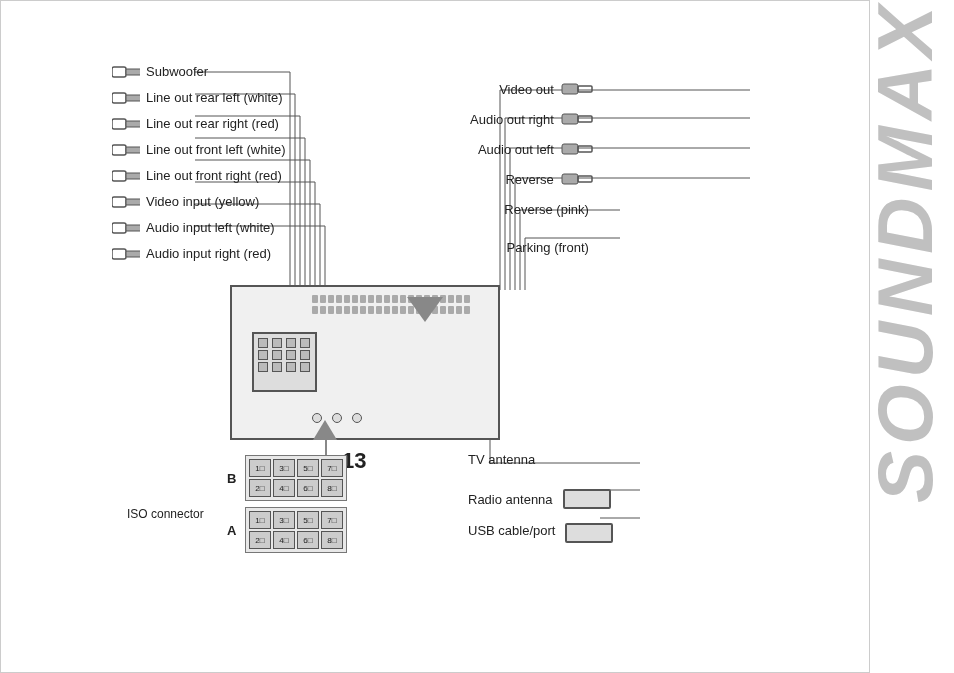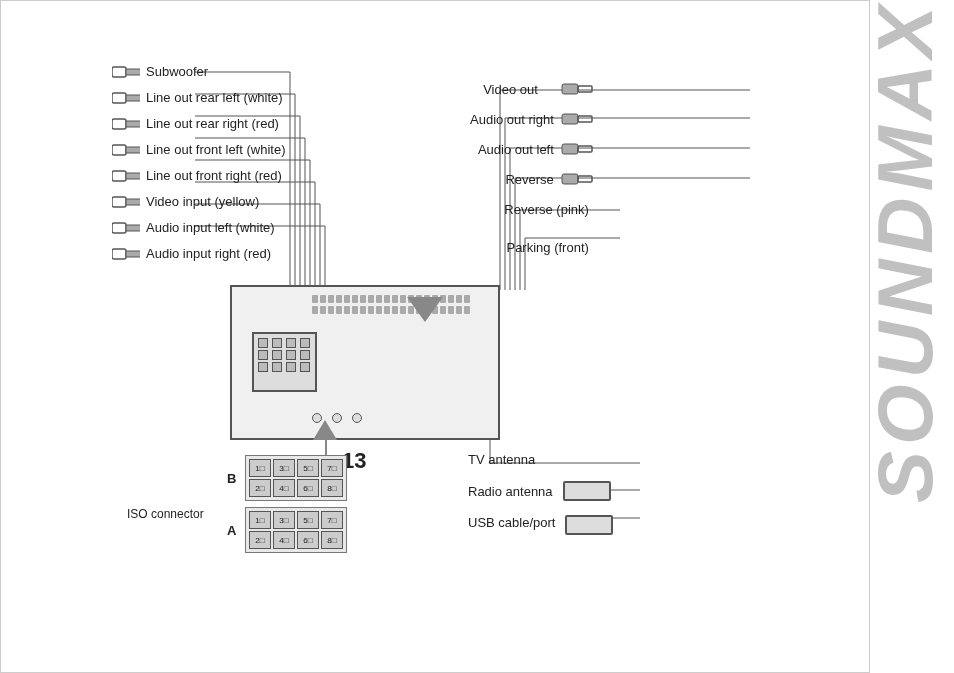--- a/index.html
+++ b/index.html
@@ -263,21 +263,21 @@
       <svg width="32" height="16" class="connector-icon">
         <rect x="0" y="3" width="14" height="10" rx="2" fill="none" stroke="#555" stroke-width="1.5"></rect>
         <rect x="14" y="5" width="16" height="6" rx="1" fill="#aaa" stroke="#555" stroke-width="1"></rect>
       </svg>
       <span class="label-text">Audio input right (red)</span>
     </div>
   </div>
 
   <div style="position:absolute; left:470px; top:78px;">
 
-    <div class="right-label-row" style="display:flex; align-items:center; margin-bottom:8px;gap:16px;">
+    <div class="right-label-row" style="display:flex; align-items:center; margin-bottom:8px;">
       <span class="right-label-text">Video out</span>
       <svg width="35" height="16">
         <rect x="2" y="3" width="16" height="10" rx="2" fill="#aaa" stroke="#555" stroke-width="1"></rect>
         <rect x="18" y="5" width="14" height="6" rx="1" fill="none" stroke="#555" stroke-width="1.5"></rect>
       </svg>
     </div>
 
     <div class="right-label-row" style="display:flex; align-items:center; margin-bottom:8px;">
       <span class="right-label-text">Audio out right</span>
       <svg width="35" height="16">
@@ -422,21 +422,21 @@
         <div class="iso-pin-cell" style="font-size:8px;">2□</div>
         <div class="iso-pin-cell" style="font-size:8px;">4□</div>
         <div class="iso-pin-cell" style="font-size:8px;">6□</div>
         <div class="iso-pin-cell" style="font-size:8px;">8□</div>
       </div>
     </div>
   </div>
 
   <div style="position:absolute; left:468px; top:452px;">
 
-    <div style="display:flex; align-items:center; margin-bottom:14px;">
+    <div style="display:flex; align-items:center; margin-bottom:22px;">
       <span style="font-size:13px; margin-right:10px; white-space:nowrap;">TV antenna</span>
     </div>
 
     <div style="display:flex; align-items:center; margin-bottom:14px;">
       <span style="font-size:13px; margin-right:10px; white-space:nowrap;">Radio antenna</span>
       <div style="width:48px; height:20px; border:2px solid #555; background:#ddd; border-radius:2px;"></div>
     </div>
 
     <div style="display:flex; align-items:flex-start;">
       <span style="font-size:13px; margin-right:10px; white-space:nowrap;">USB cable/port</span>

